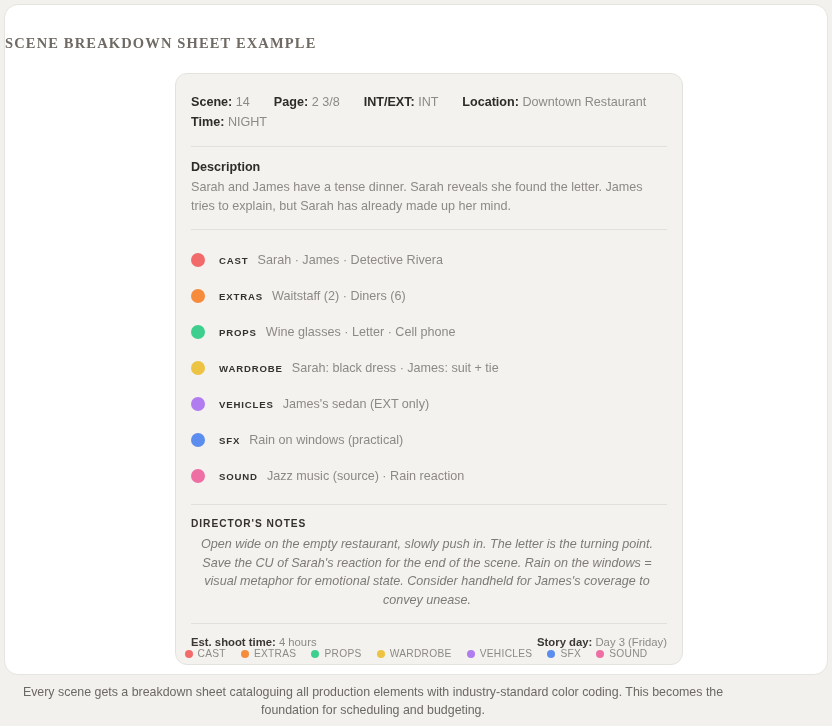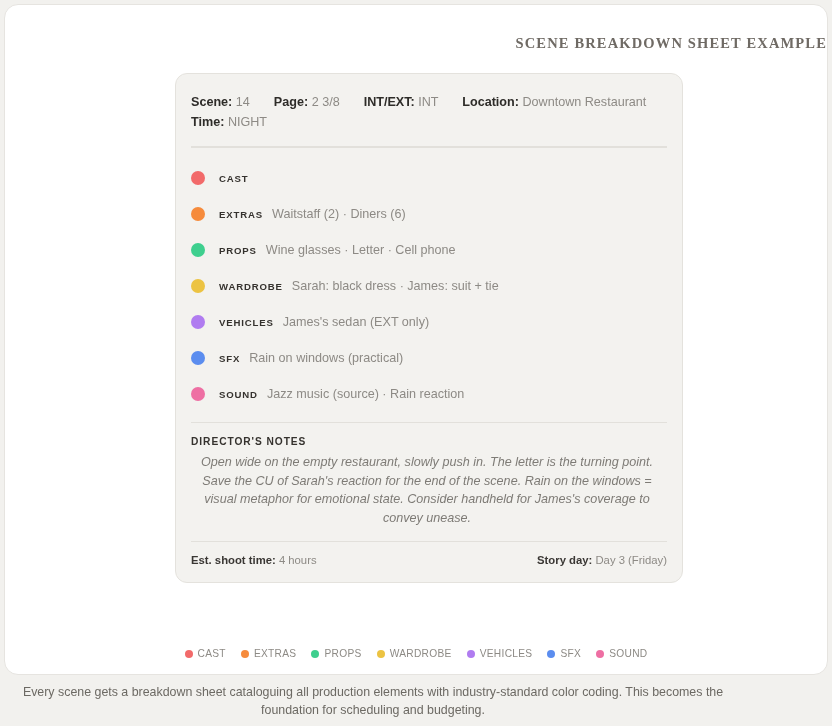--- a/index.html
+++ b/index.html
@@ -22,21 +22,21 @@
     width: 824px;
     height: 671px;
     background: #ffffff;
     border: 1px solid #e6e4e0;
     border-radius: 14px;
     box-sizing: border-box;
     overflow: hidden;
   }
 
   .sheet-title {
-    text-align: right;
+    text-align: left;
     font-family: "Liberation Serif", serif;
     font-size: 14.5px;
     font-weight: 700;
     letter-spacing: 1.15px;
     color: #6f6a64;
     margin-top: 30px;
   }
 
   .breakdown-card {
     position: absolute;
@@ -213,27 +213,32 @@
         <span class="hdr-val">Downtown Restaurant</span>
       </div>
       <div class="hdr-row">
         <span class="hdr-key">Time:</span>
         <span class="hdr-val">NIGHT</span>
       </div>
     </div>
 
     <div class="divider"></div>
 
+    <div class="desc-block">
+      <div class="desc-title">Description</div>
+      <div class="desc-body">Sarah and James have a tense dinner. Sarah reveals she found the letter. James tries to explain, but Sarah has already made up her mind.</div>
+    </div>
 
     <div class="divider"></div>
 
     <div class="elements-block">
       <div class="element-row">
         <span class="element-dot" style="background: rgb(242, 106, 106);"></span>
         <span class="element-cat">CAST</span>
+        <span class="element-items">Sarah · James · Detective Rivera</span>
       </div>
       <div class="element-row">
         <span class="element-dot" style="background: rgb(246, 139, 60);"></span>
         <span class="element-cat">EXTRAS</span>
         <span class="element-items">Waitstaff (2) · Diners (6)</span>
       </div>
       <div class="element-row">
         <span class="element-dot" style="background: rgb(62, 207, 142);"></span>
         <span class="element-cat">PROPS</span>
         <span class="element-items">Wine glasses · Letter · Cell phone</span>

